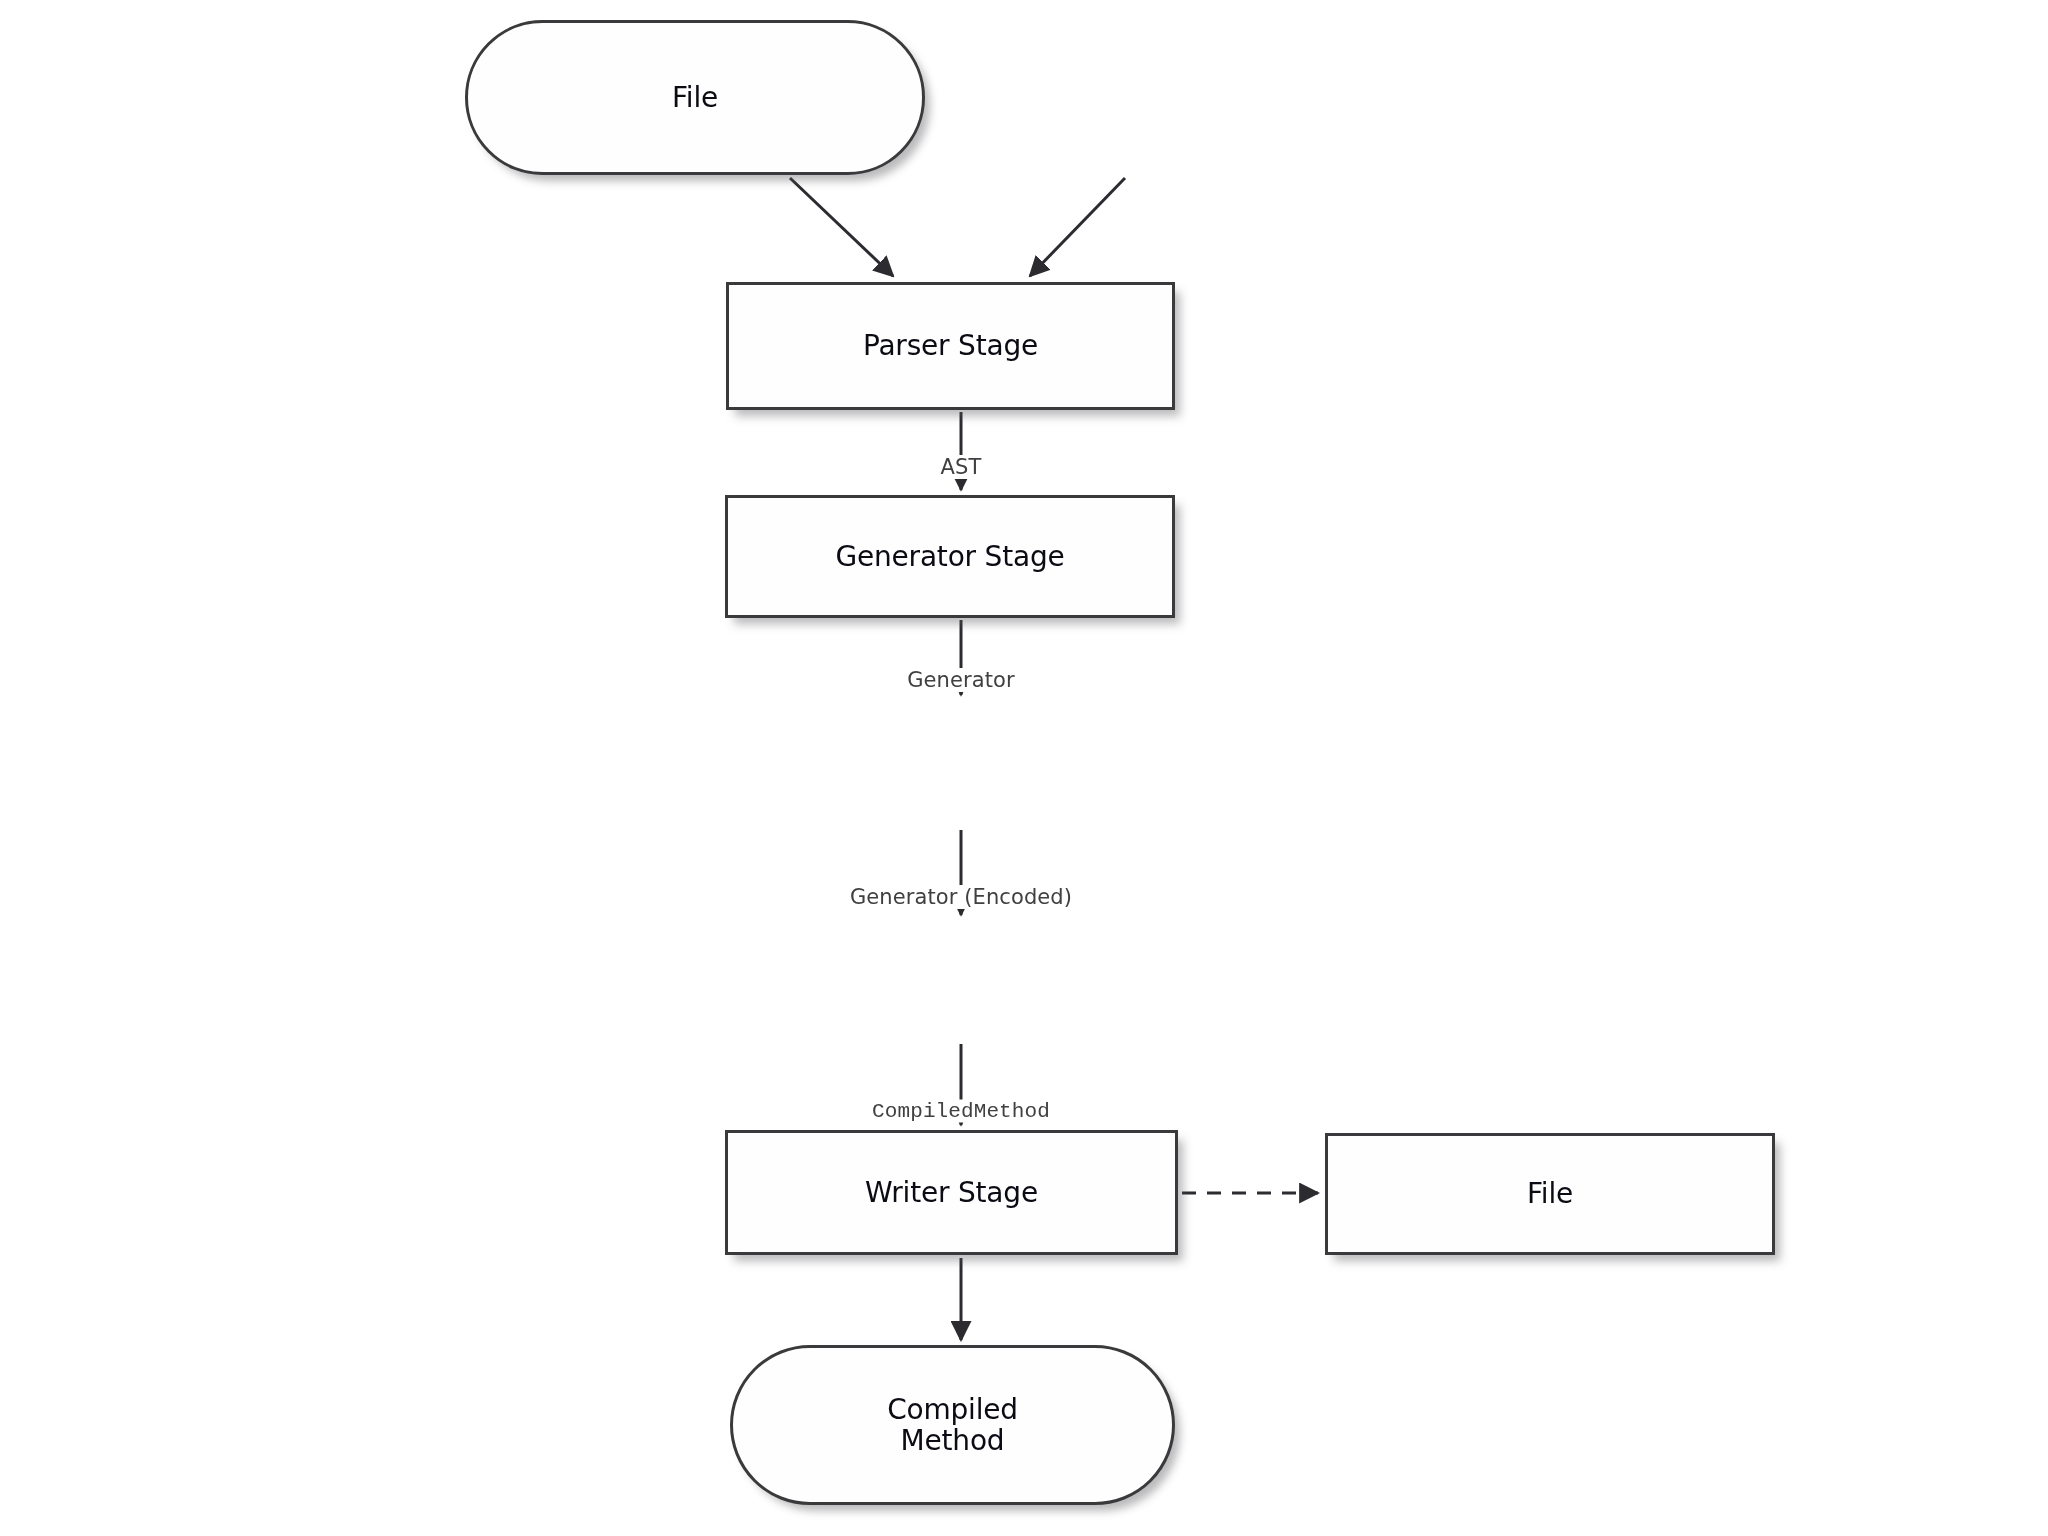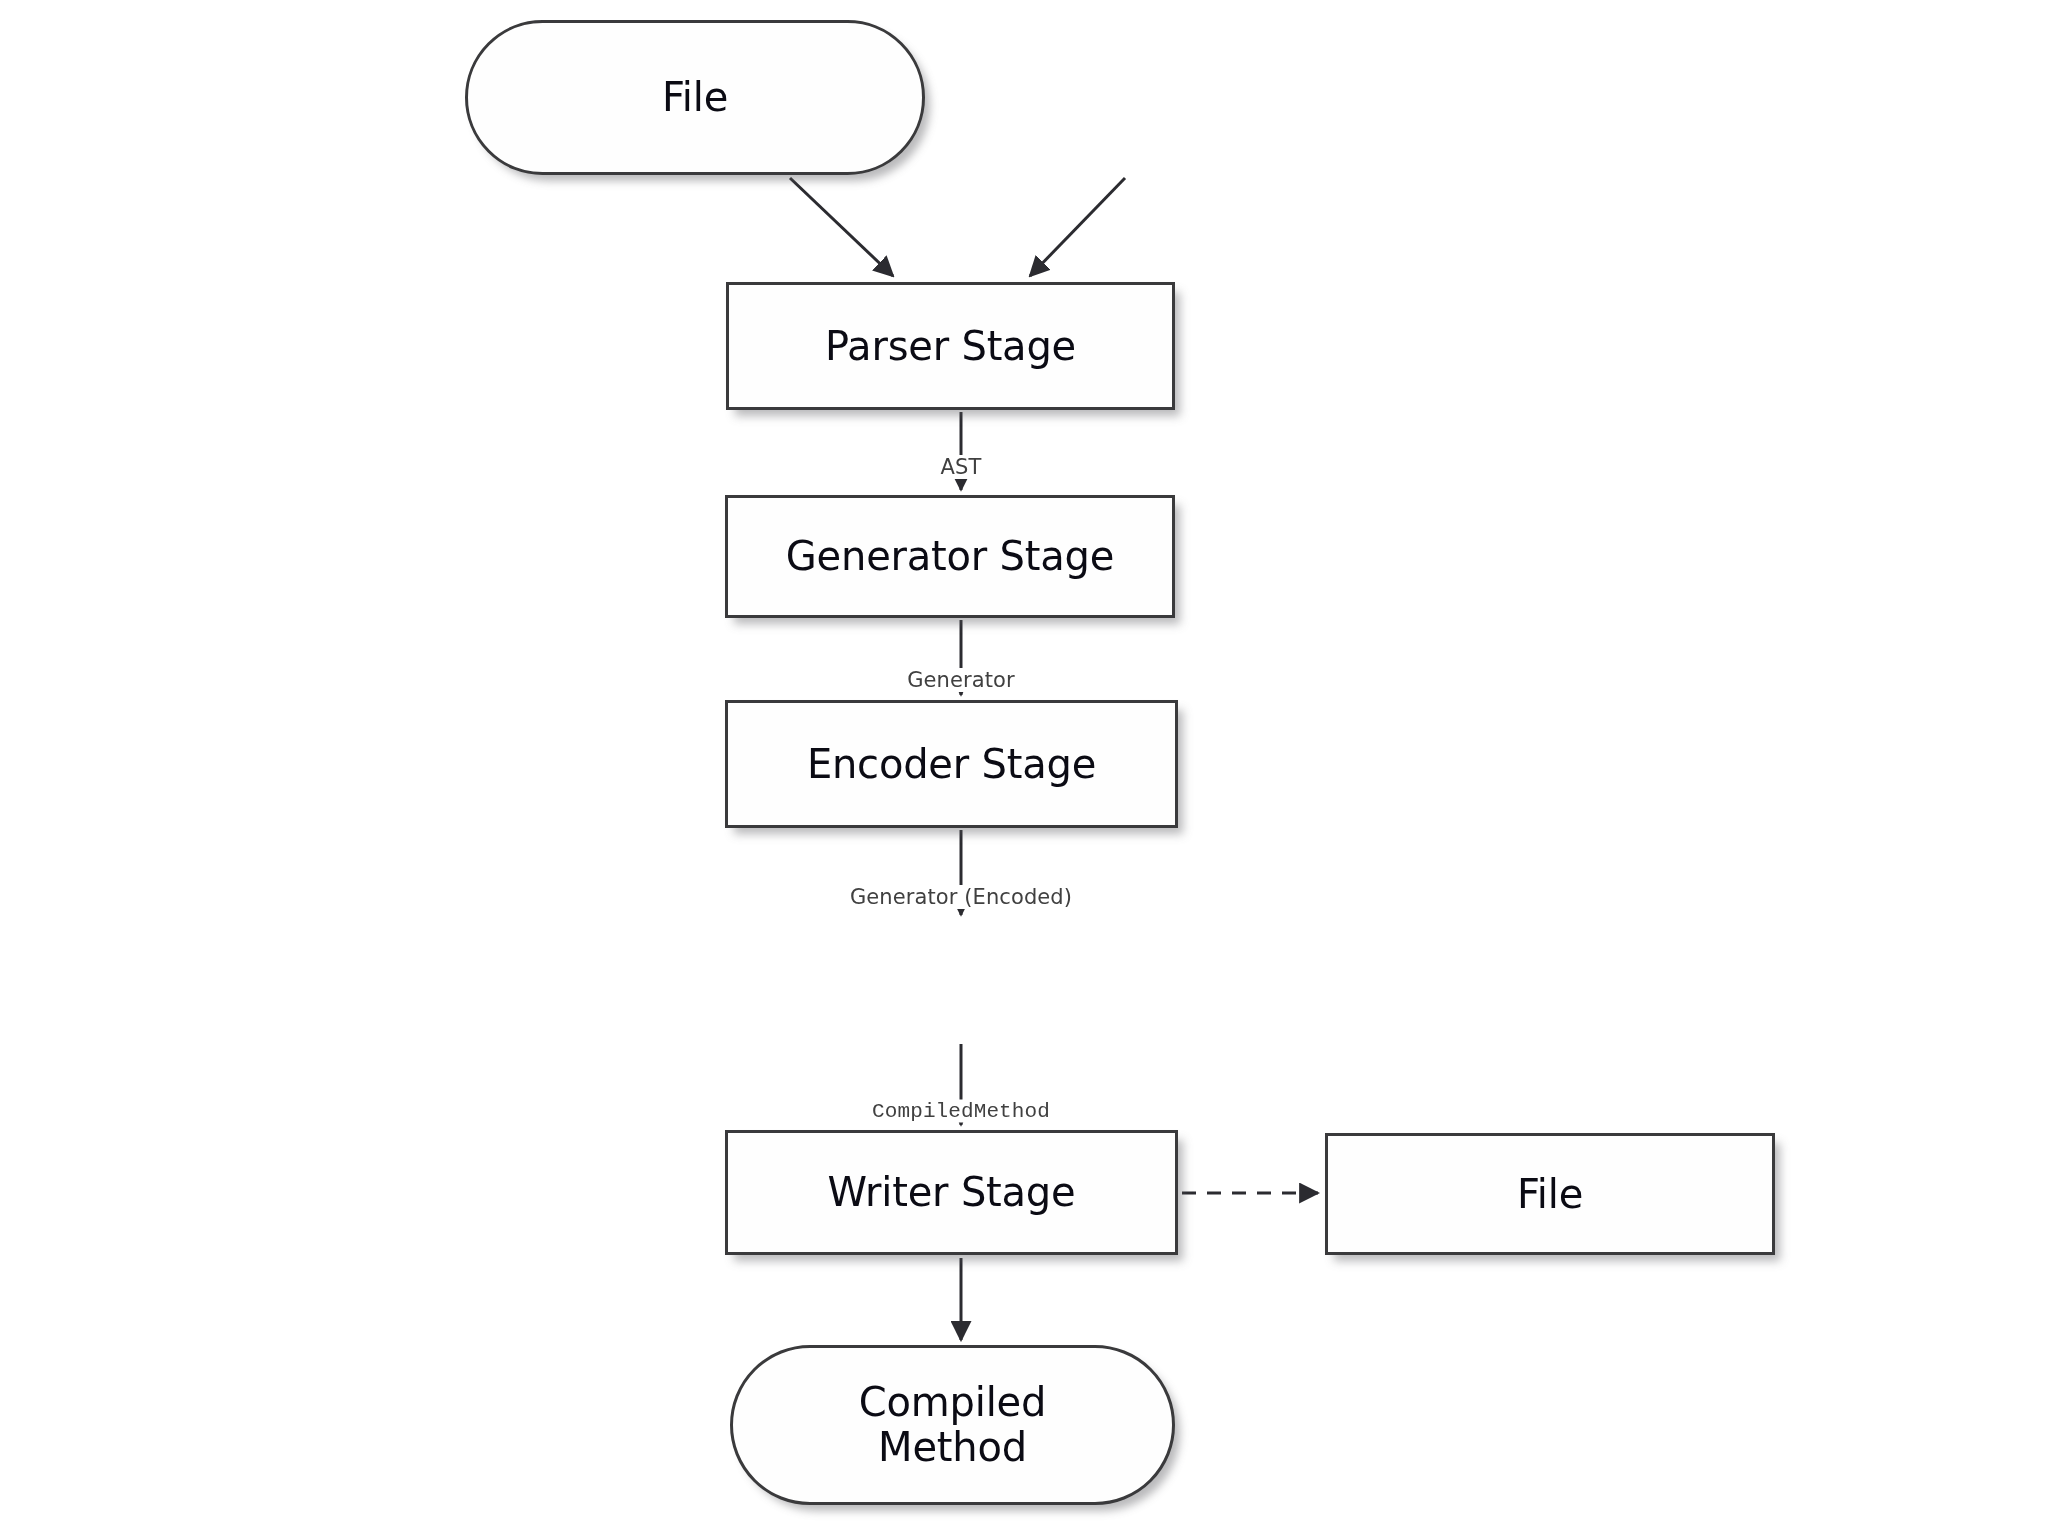--- a/index.html
+++ b/index.html
@@ -36,21 +36,21 @@
     box-shadow: 7px 8px 9px -2px rgba(90,90,95,0.42);
   }
   .node.terminal {
     border-radius: 999px;
     border-width: 3px;
   }
   .node.process {
     border-radius: 0;
   }
   .node-label {
-    font-size: 40px;
+    font-size: 28px;
     line-height: 1.12;
     font-weight: 400;
     letter-spacing: -0.2px;
     white-space: pre-line;
   }
   .edge-label {
     position: absolute;
     transform: translate(-50%, -50%);
     font-size: 21px;
     color: #404040;
@@ -99,23 +99,20 @@
 
 
   <div class="node process" style="left:726px; top:282px; width:449px; height:128px;">
     <span class="node-label">Parser Stage</span>
   </div>
 
   <div class="node process" style="left:725px; top:495px; width:450px; height:123px;">
     <span class="node-label">Generator Stage</span>
   </div>
 
-  <div class="node process" style="left:725px; top:700px; width:453px; height:128px;">
-    <span class="node-label">Encoder Stage</span>
-  </div>
 
 
   <div class="node process" style="left:725px; top:1130px; width:453px; height:125px;text-align:right;">
     <span class="node-label">Writer Stage</span>
   </div>
 
   <div class="node process" style="left:1325px; top:1133px; width:450px; height:122px;">
     <span class="node-label">File</span>
   </div>
 

